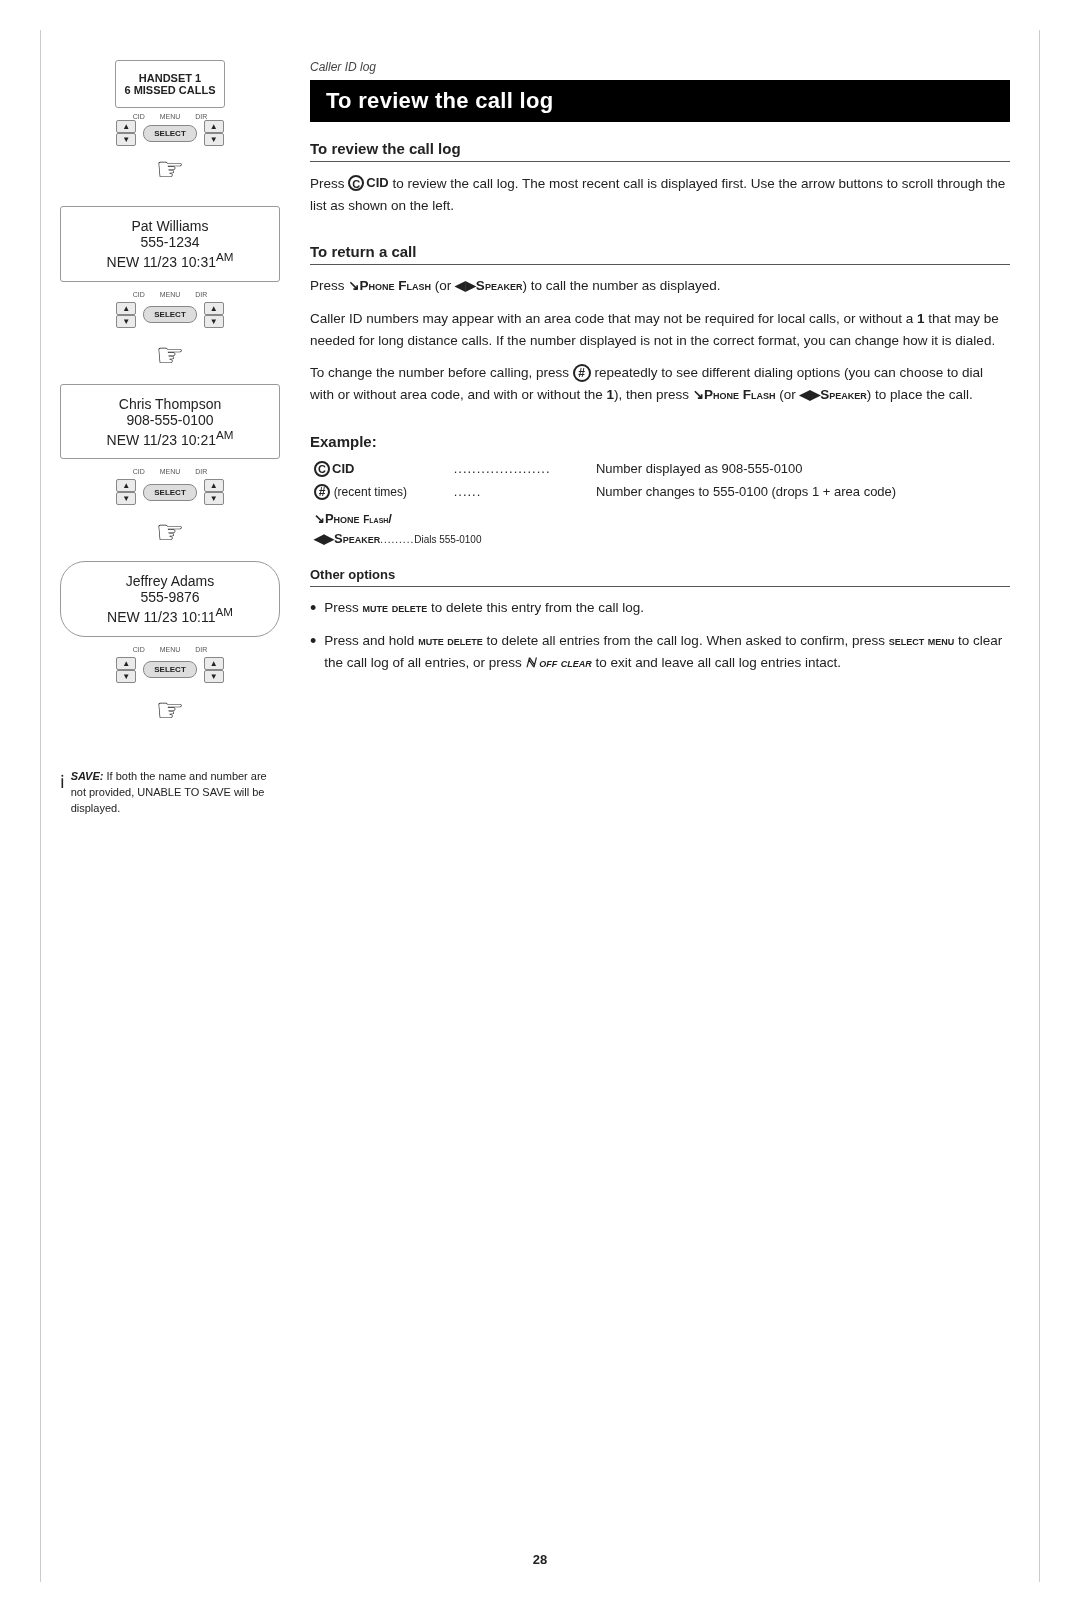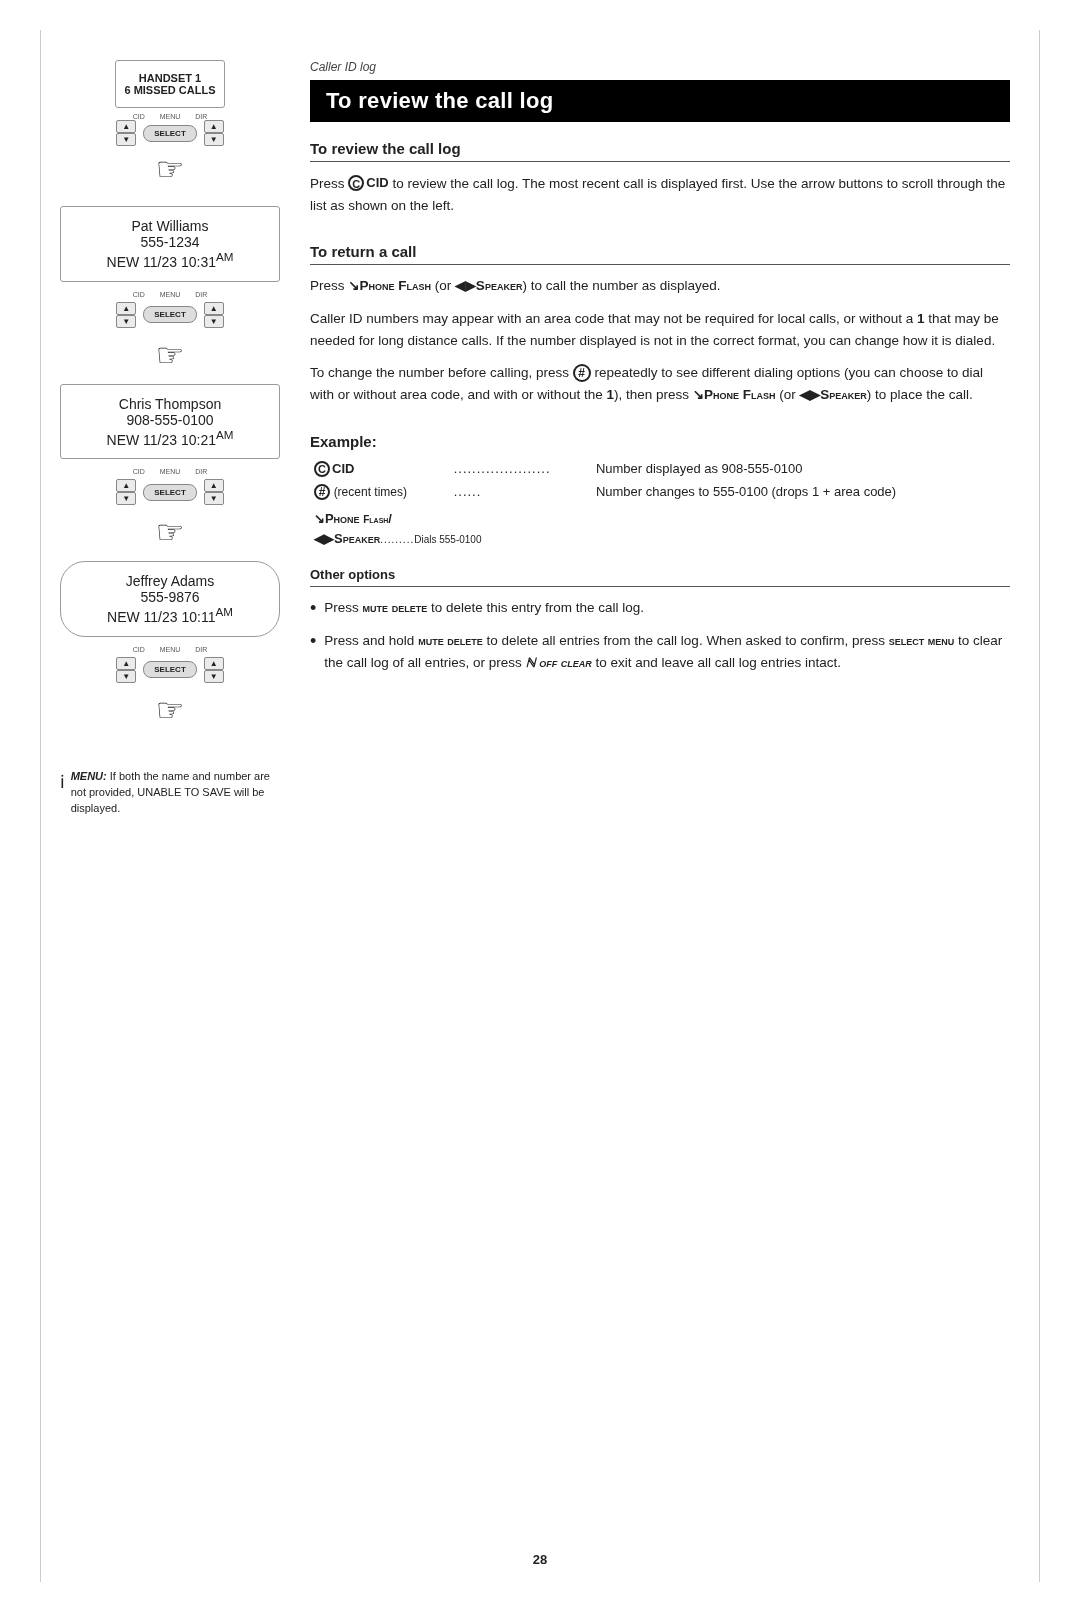--- a/index.html
+++ b/index.html
@@ -380,21 +380,21 @@
           <div class="ctrl-arrow-up">▲</div>
           <div class="ctrl-arrow-down">▼</div>
         </div>
       </div>
       <div class="hand-pointer">☞</div>
     </div>
 
     <div class="note-section" style="margin-top:30px;">
       <span class="note-icon">ℹ</span>
       <div class="note-text">
-        <strong>MENU:</strong> If both the name and number are not provided, UNABLE TO SAVE will be displayed.
+        <strong>SAVE:</strong> If both the name and number are not provided, UNABLE TO SAVE will be displayed.
       </div>
     </div>
 
   </div>
 
   <div class="right-column">
 
     <div class="page-label">Caller ID log</div>
 
     <div class="section-title-bar">

